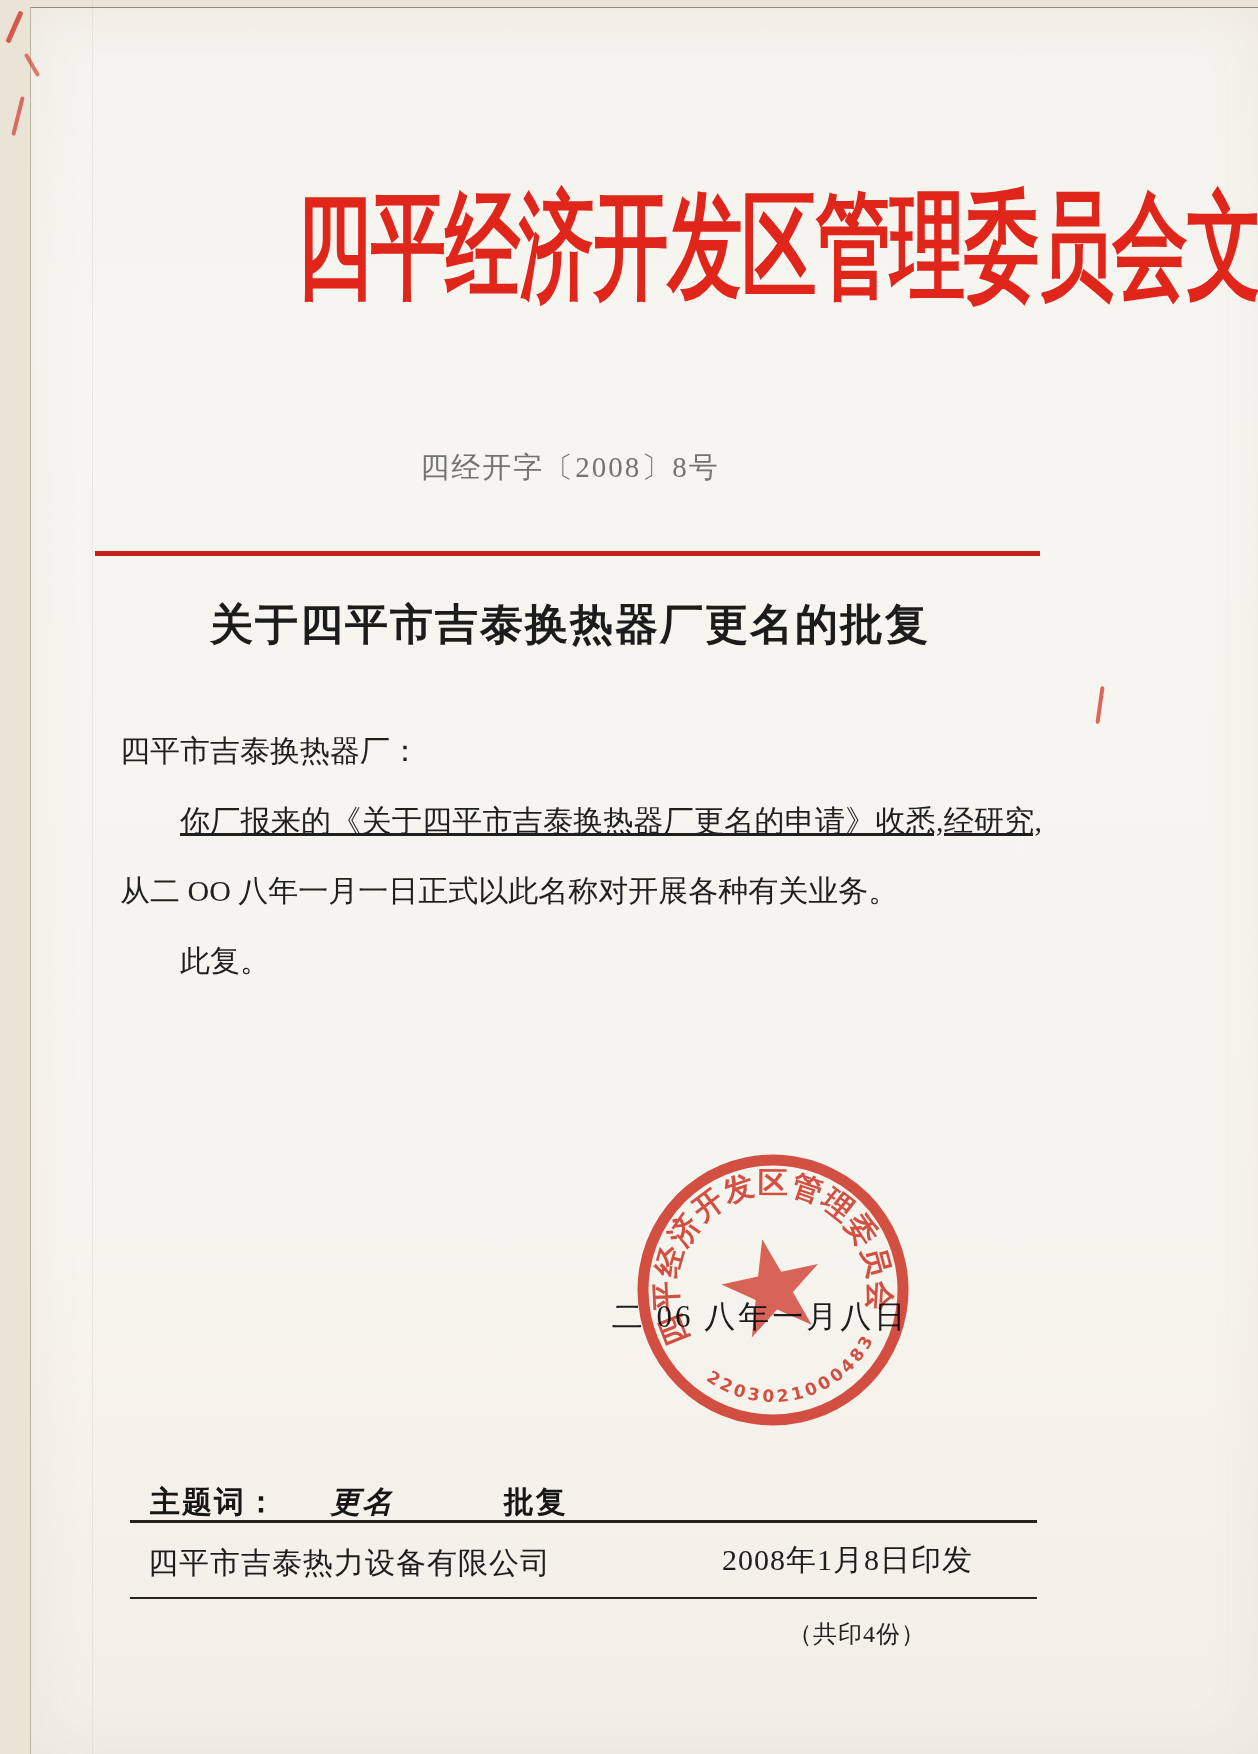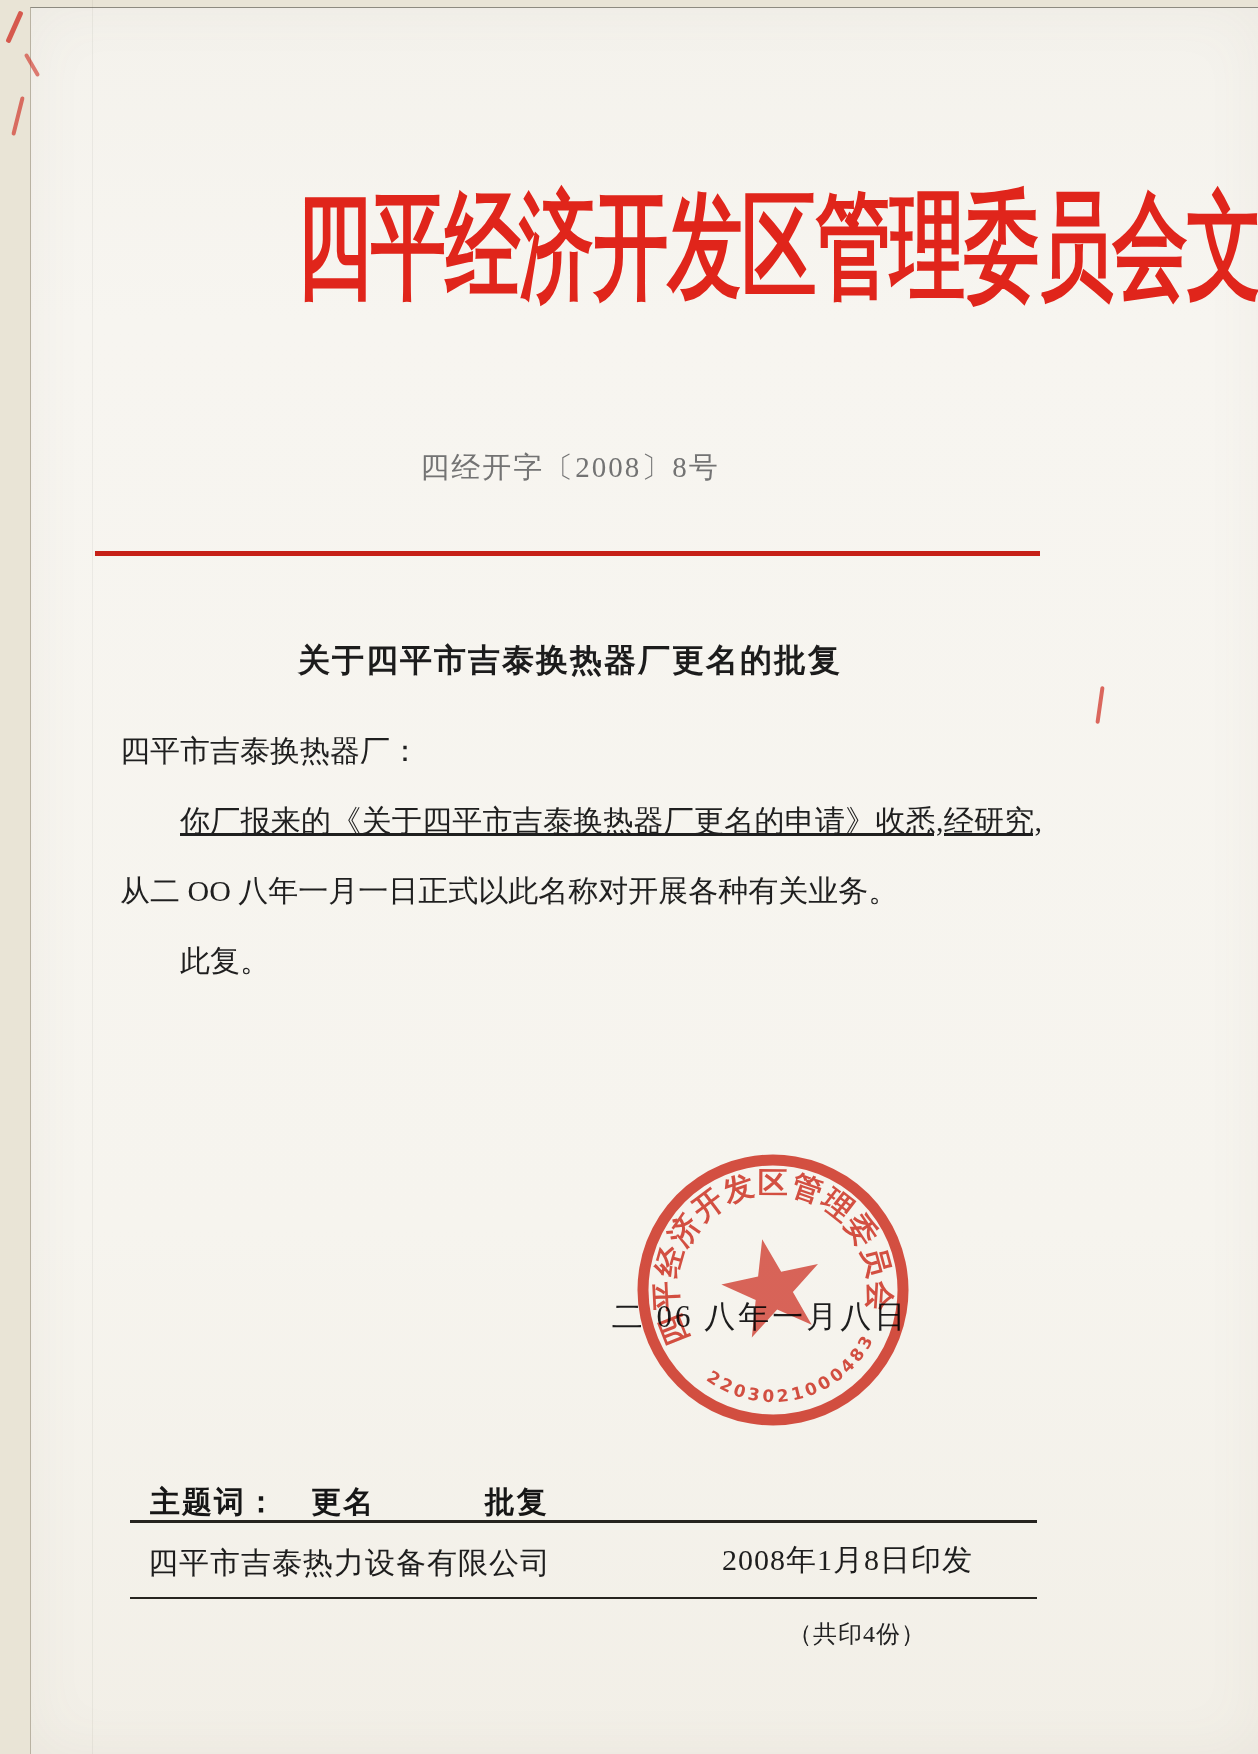--- a/index.html
+++ b/index.html
@@ -37,22 +37,22 @@
   }
   .doc-number{
     position:absolute;left:95px;top:448px;width:950px;
     text-align:center;font-size:29px;color:#737373;letter-spacing:2px;
   }
   .red-rule{
     position:absolute;left:95px;top:551px;width:945px;height:5px;
   }
   
   .doc-title{
-    position:absolute;left:95px;top:639px;width:950px;
-    text-align:center;font-size:32px;font-weight:bold;color:#1c1c1c;
+    position:absolute;left:95px;top:596px;width:950px;
+    text-align:center;font-size:43px;font-weight:bold;color:#1c1c1c;
     font-family:"Liberation Sans","DejaVu Sans",sans-serif;
     letter-spacing:2px;
   }
   .body-block{
     position:absolute;left:120px;top:716px;width:922px;
     font-size:30px;color:#1f1f1f;line-height:70px;
   }
   .body-line{white-space:normal;}
   .jfull{text-align:justify;text-align-last:justify;text-decoration:underline;}
   .indent{text-indent:2em;}
@@ -66,21 +66,21 @@
     position:absolute;left:633px;top:1150px;width:280px;height:280px;
     mix-blend-mode:multiply;opacity:0.95;z-index:3;
   }
   
   .subject-row{
     position:absolute;left:150px;top:1482px;
     font-size:30px;font-weight:bold;color:#161616;
     font-family:"Liberation Sans","DejaVu Sans",sans-serif;
     letter-spacing:2px;
   }
-  .subject-term1{margin-left:23px;}
+  .subject-term1{margin-left:42px;font-style:italic;}
   .subject-term2{margin-left:99px;}
   .rule-dark{position:absolute;left:130px;width:907px;background:#26241f;}
   .rule1{top:1520px;height:3px;}
   .rule2{top:1597px;height:2px;}
   .issuer{
     position:absolute;left:148px;top:1543px;
     font-size:30px;color:#1d1d1d;letter-spacing:1px;
   }
   .print-info{
     position:absolute;left:722px;top:1540px;

